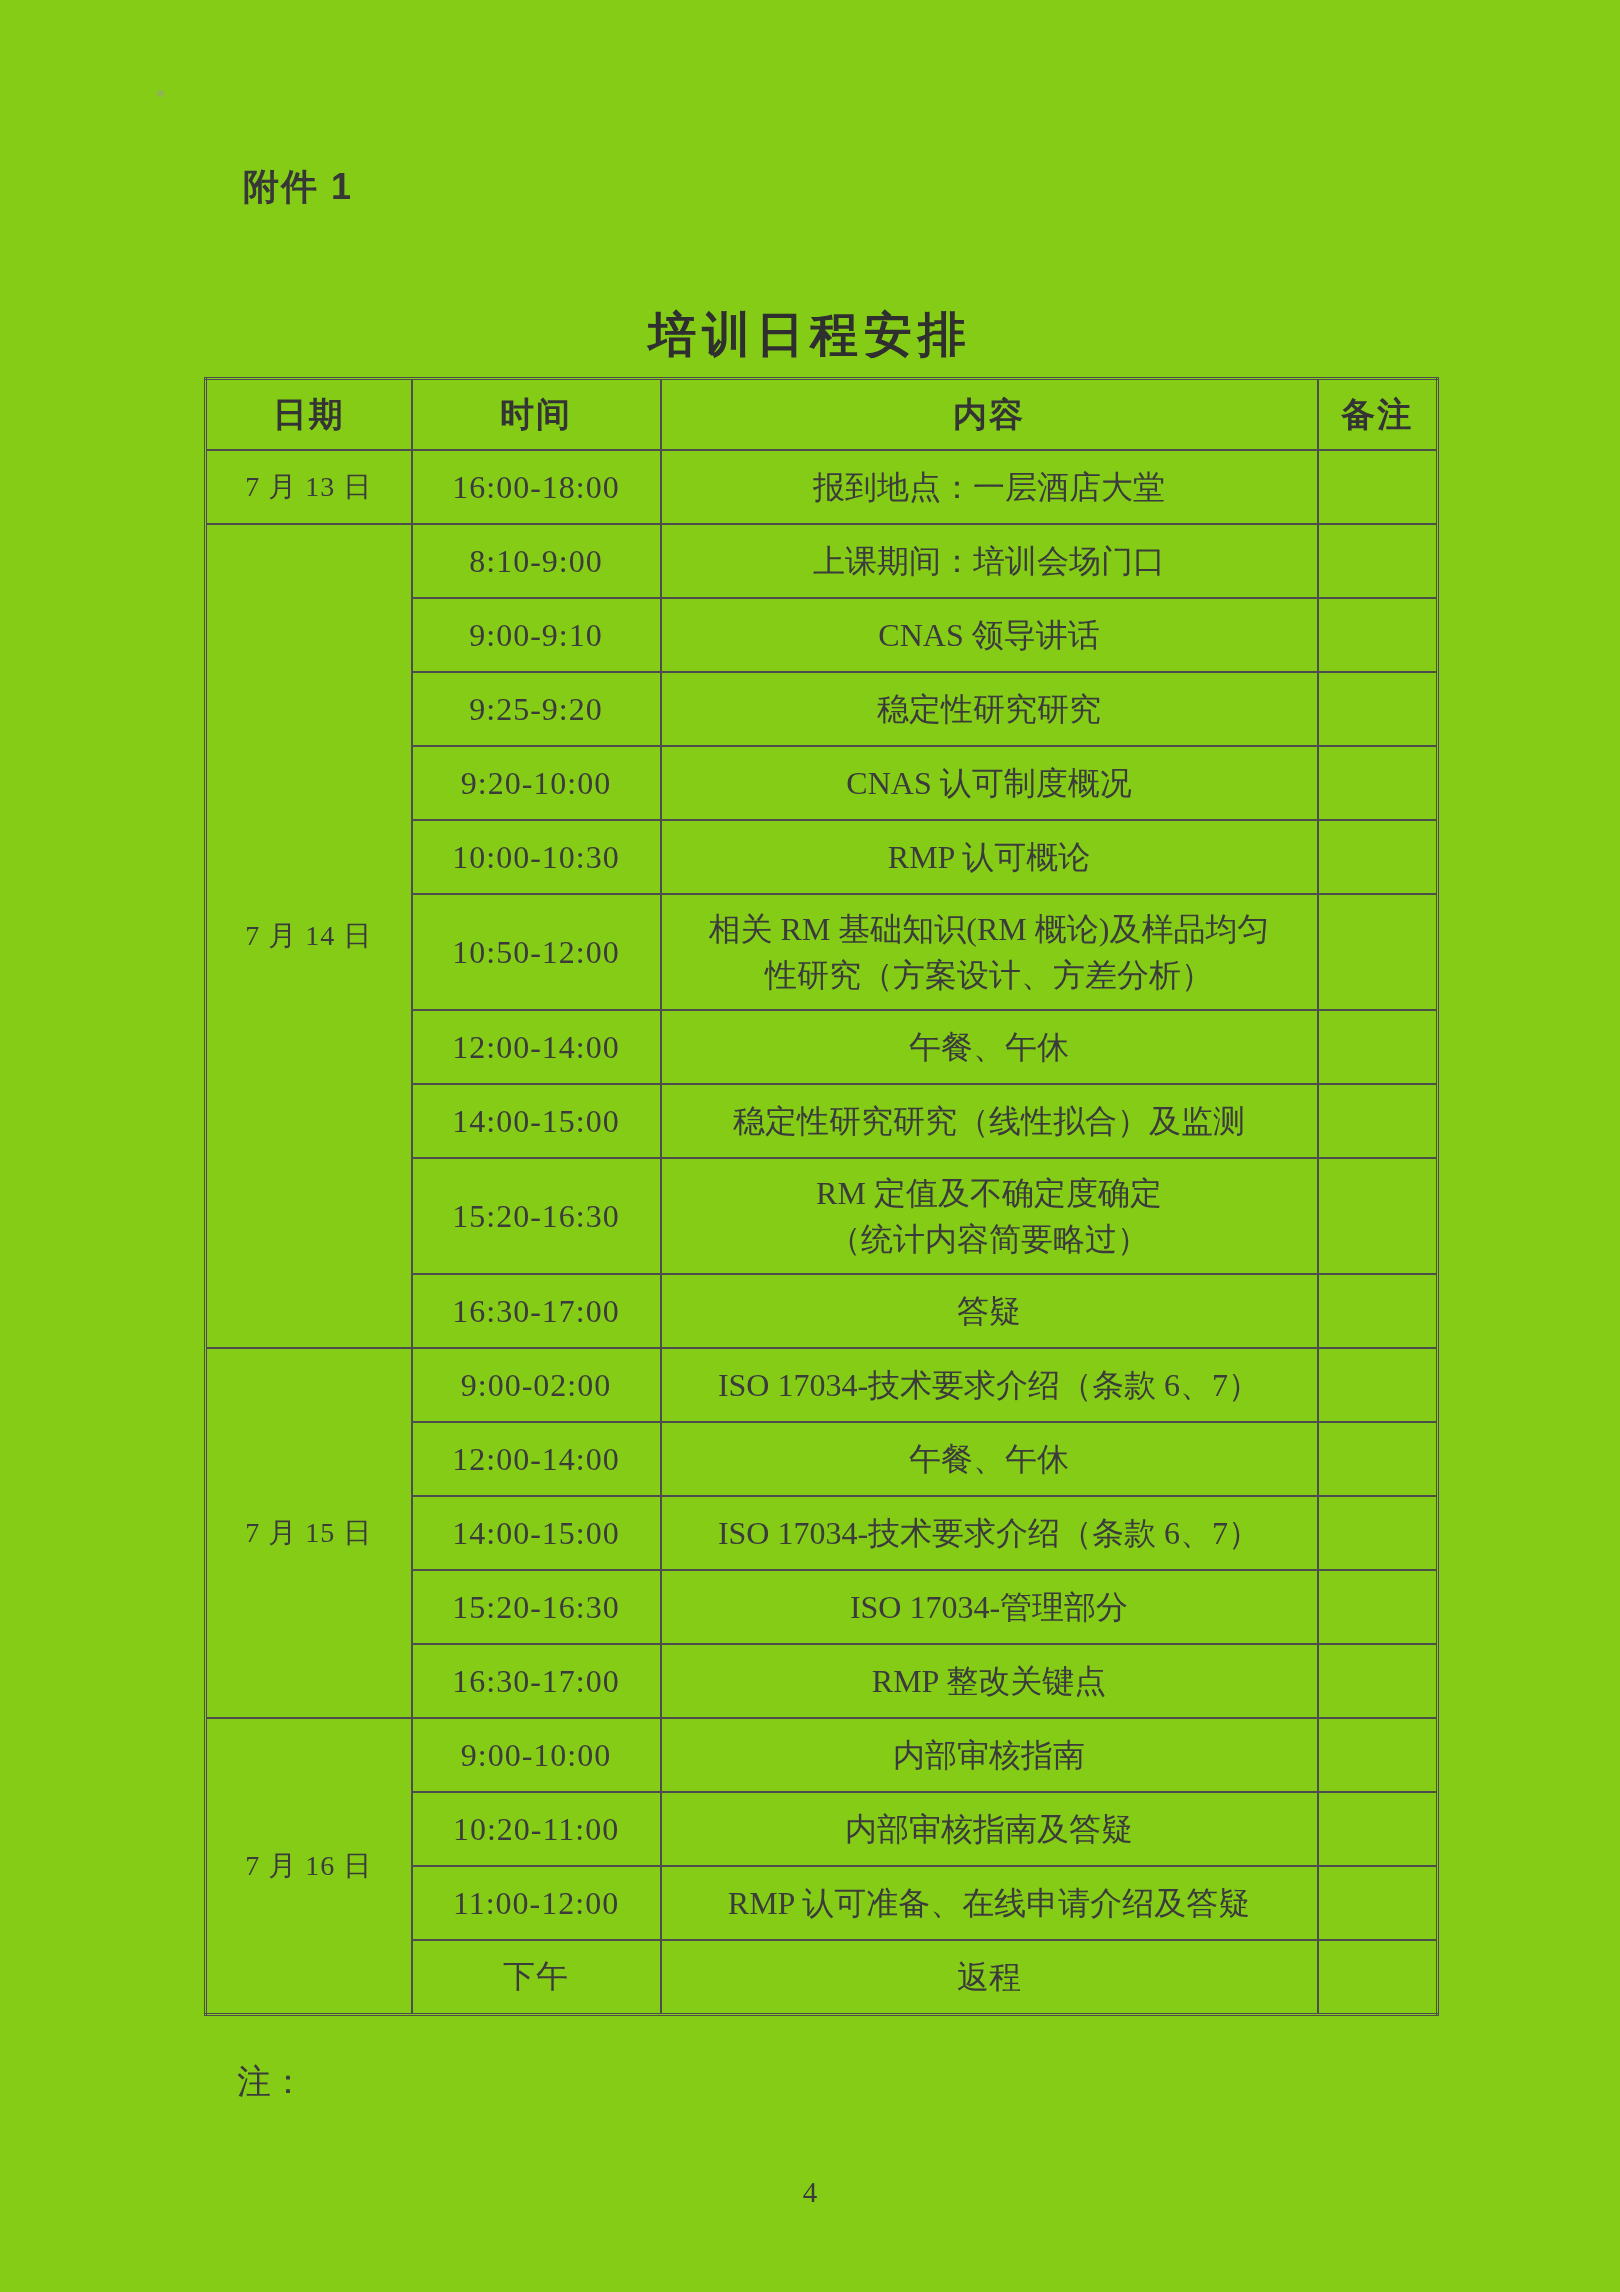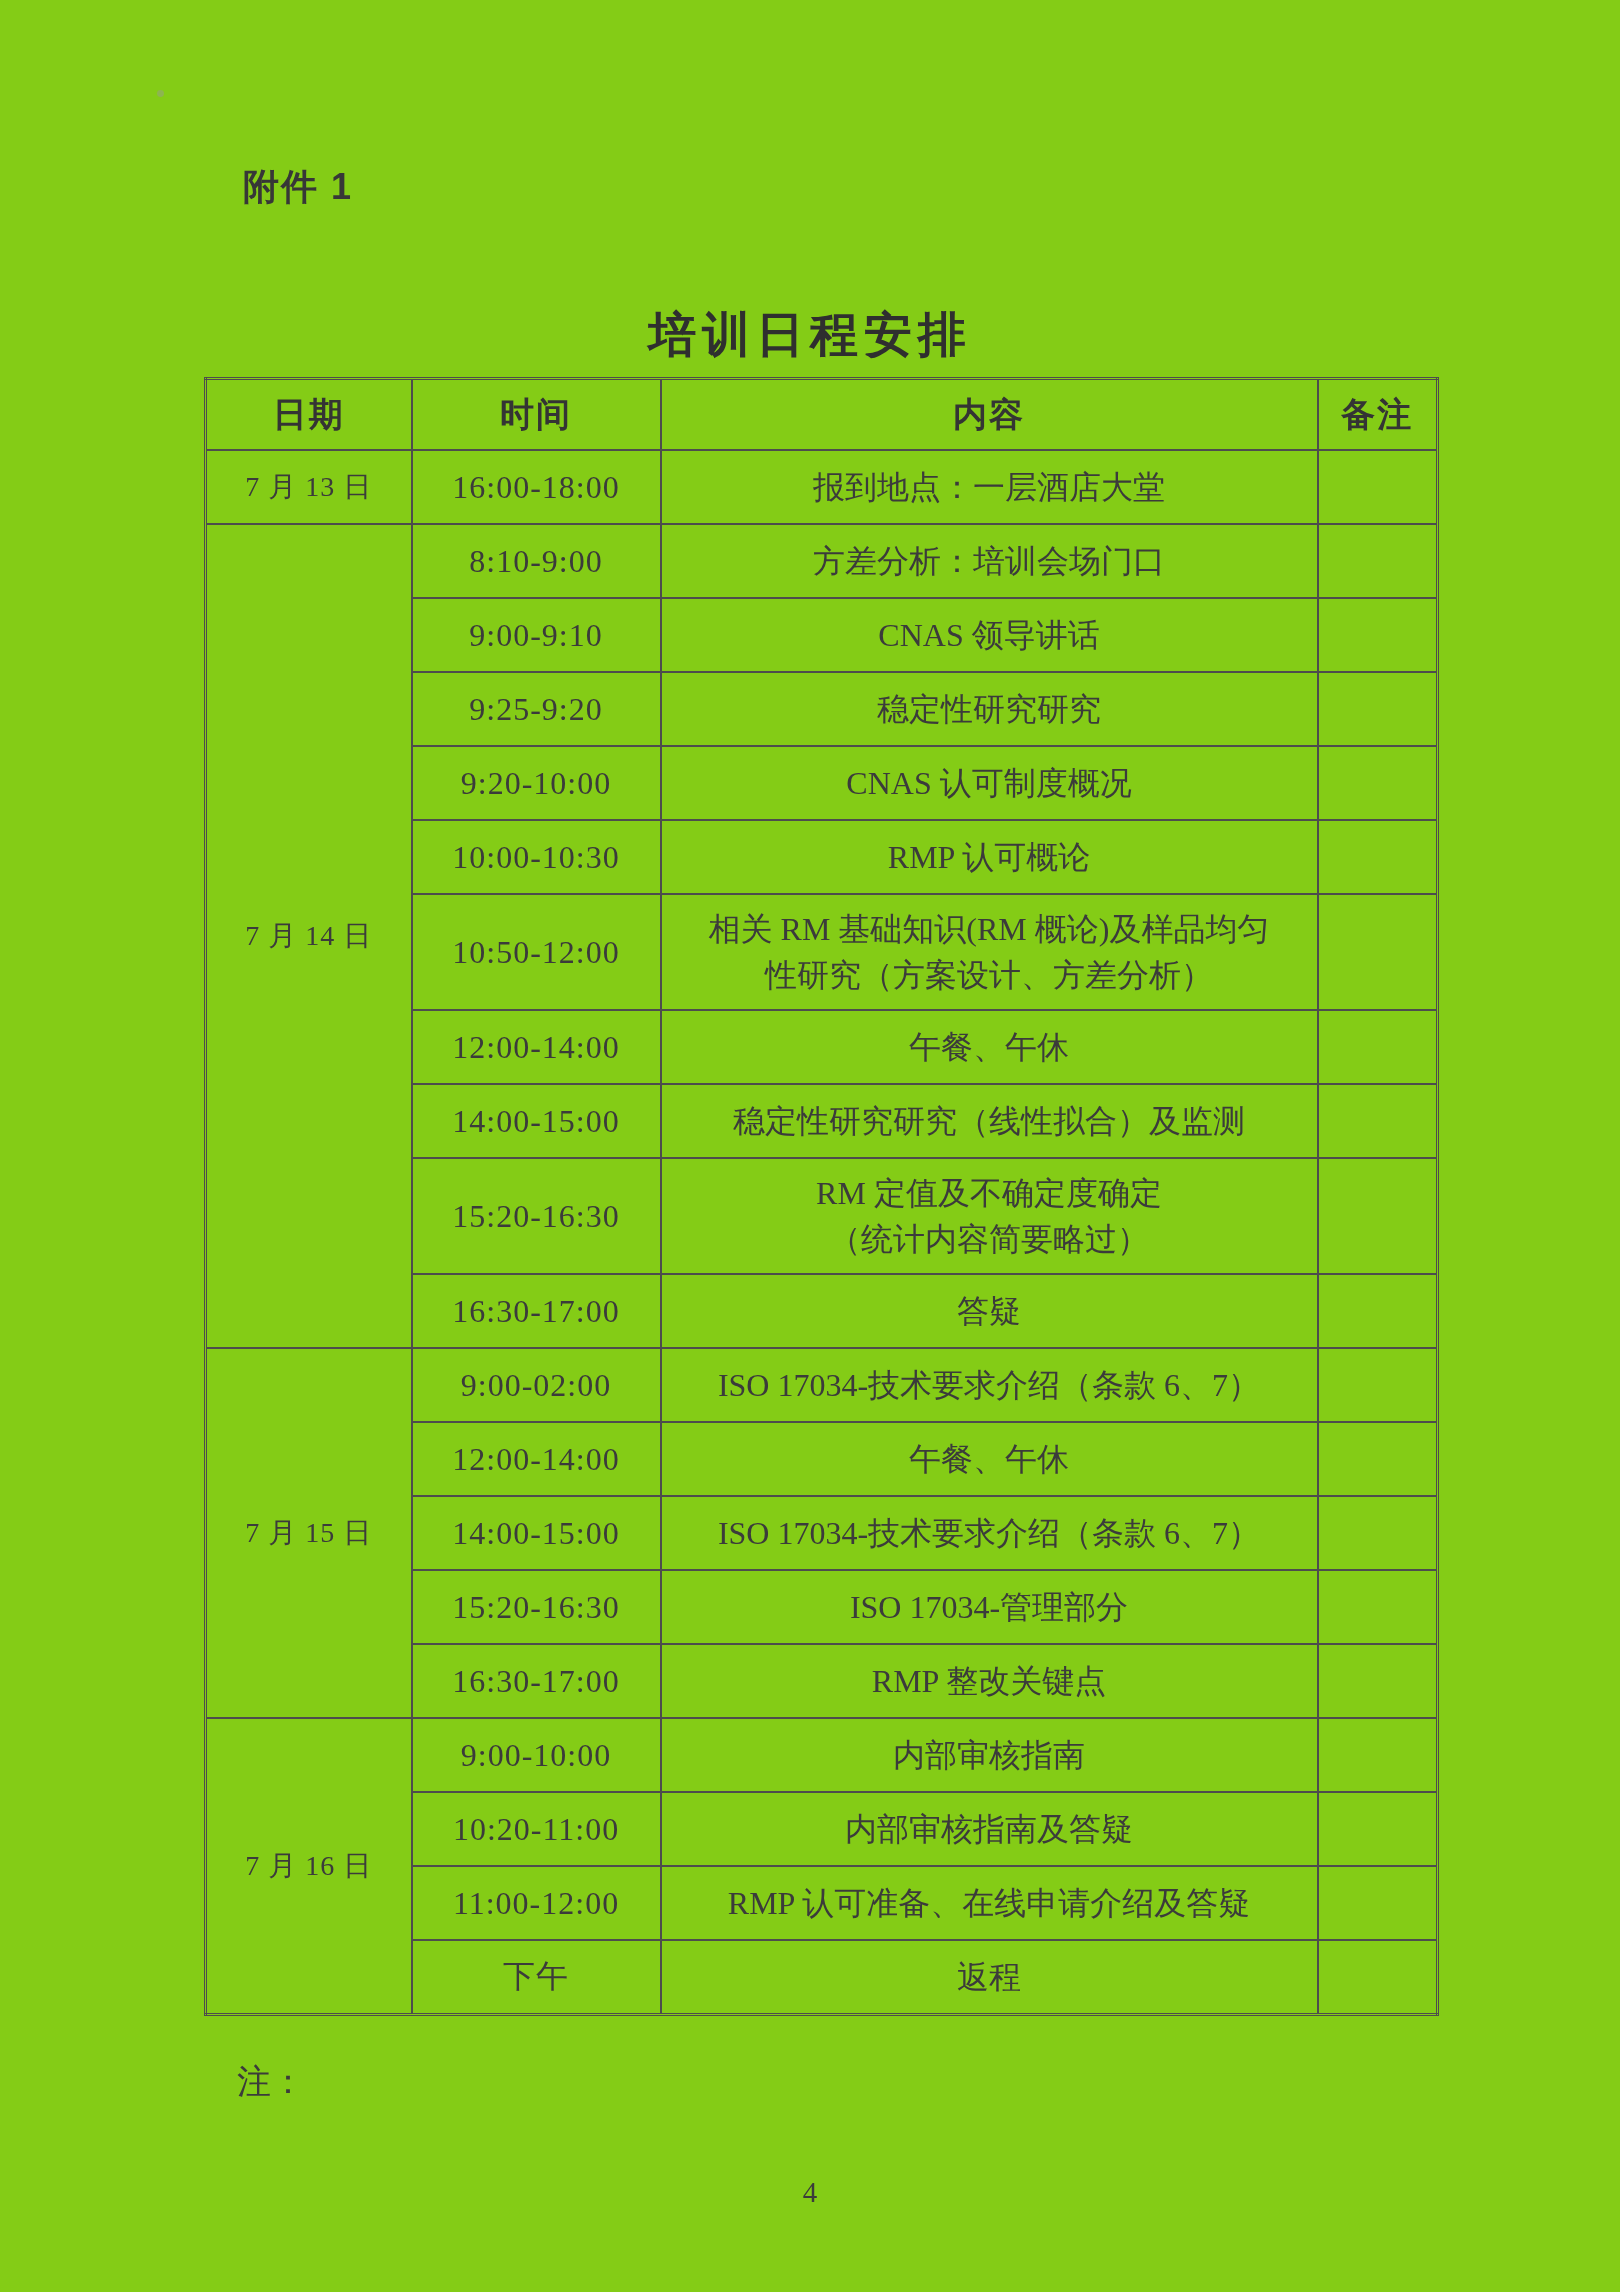--- a/index.html
+++ b/index.html
@@ -125,21 +125,21 @@
       <tr>
         <td class="date">7 月 13 日</td>
         <td class="time">16:00-18:00</td>
         <td class="content">报到地点：一层酒店大堂</td>
         <td class="remark"></td>
       </tr>
 
       <tr>
         <td class="date" rowspan="10">7 月 14 日</td>
         <td class="time">8:10-9:00</td>
-        <td class="content">方差分析：培训会场门口</td>
+        <td class="content">上课期间：培训会场门口</td>
         <td class="remark"></td>
       </tr>
       <tr>
         <td class="time">9:00-9:10</td>
         <td class="content">CNAS 领导讲话</td>
         <td class="remark"></td>
       </tr>
       <tr>
         <td class="time">9:25-9:20</td>
         <td class="content">稳定性研究研究</td>

